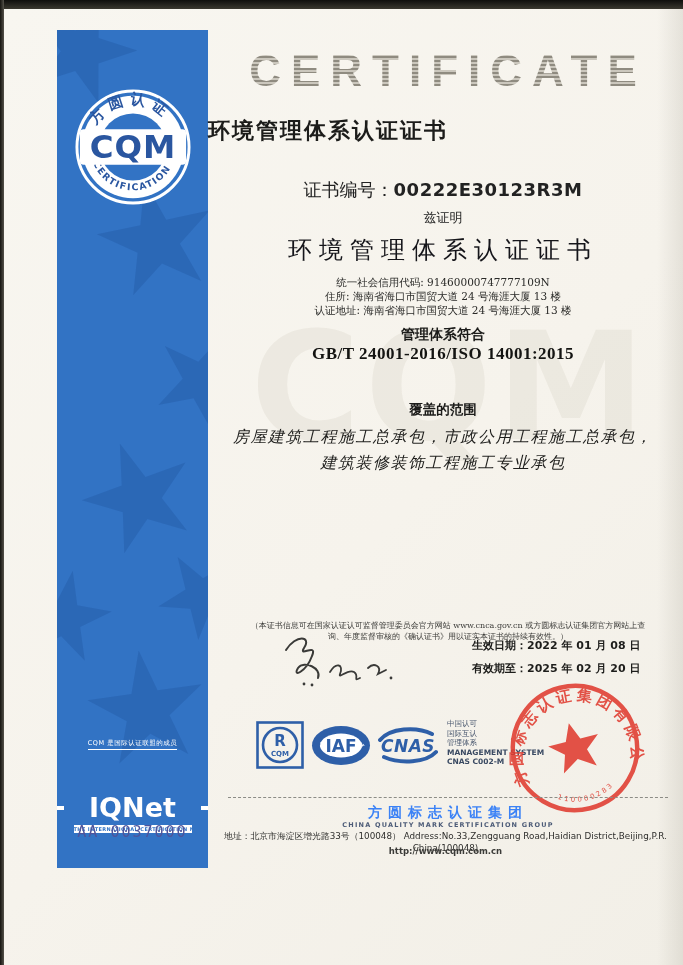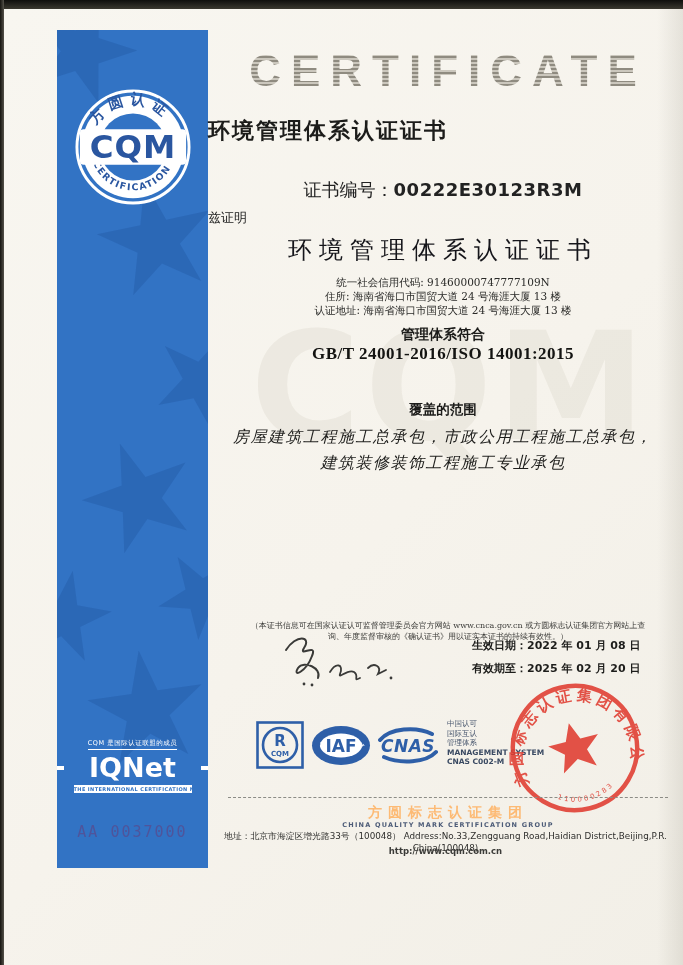--- a/index.html
+++ b/index.html
@@ -24,42 +24,42 @@
   .s3{width:100px;height:100px;left:95px;top:300px;transform:rotate(25deg);}
   .s4{width:115px;height:115px;left:25px;top:410px;transform:rotate(-20deg);}
   .s5{width:95px;height:95px;left:-40px;top:540px;transform:rotate(10deg);}
   .s6{width:120px;height:120px;left:30px;top:620px;transform:rotate(-8deg);}
   .s7{width:90px;height:90px;left:100px;top:520px;transform:rotate(40deg);}
 
   .cqm-logo{position:absolute;left:17px;top:58px;width:118px;height:118px;}
   .iqnet{position:absolute;left:0;top:700px;width:151px;text-align:center;color:#fff;}
   .iqnet-tagline{font-size:6.5px;letter-spacing:.5px;border-bottom:1px solid #fff;
                  display:inline-block;padding-bottom:1px;margin-bottom:2px;white-space:nowrap;}
-  .iqnet-row{display:flex;align-items:center;justify-content:center;gap:25px;}
+  .iqnet-row{display:flex;align-items:center;justify-content:center;gap:25px;margin-top:40px;}
   .iqnet-dash{width:16px;height:4px;background:#fff;}
   .iqnet-name{font-size:27px;font-weight:bold;letter-spacing:0;font-family:"DejaVu Sans",sans-serif;}
   .iqnet-sub{margin:2px auto 0;width:118px;background:#fff;color:#3273c4;font-size:5px;
              font-weight:bold;letter-spacing:.4px;padding:1px 0;white-space:nowrap;overflow:hidden;}
   .serial{position:absolute;left:36px;top:123px;width:151px;text-align:center;
           color:#4f549b;font-family:"DejaVu Sans Mono","Liberation Mono",monospace;
           font-size:15px;letter-spacing:2px;}
   .serial-wrap{position:absolute;left:57px;top:700px;width:151px;height:160px;}
 
   
   .certificate-word{position:absolute;left:218px;top:46px;width:460px;text-align:center;
       font-size:44px;font-weight:bold;letter-spacing:10px;font-family:"Liberation Sans",sans-serif;
       background:repeating-linear-gradient(180deg,#cbc7bd 0 2px,#8f8b80 2px 4px);
       -webkit-background-clip:text;background-clip:text;color:transparent;
       -webkit-text-fill-color:transparent;}
   .doc-title{position:absolute;left:208px;top:116px;width:470px;text-align:left;
       font-size:22px;font-weight:bold;color:#1c1c1a;letter-spacing:2px;}
   .cert-no{position:absolute;left:208px;top:178px;width:470px;text-align:center;
       font-size:18px;color:#222;}
   .cert-no b{font-weight:bold;letter-spacing:.5px;}
-  .certify{position:absolute;left:208px;top:209px;width:470px;text-align:left;
+  .certify{position:absolute;left:208px;top:209px;width:470px;text-align:center;
       font-size:13px;color:#222;}
   .company{position:absolute;left:208px;top:234px;width:470px;text-align:center;
       font-size:24px;color:#15151a;letter-spacing:7px;
       font-family:"DejaVu Serif","Liberation Serif",serif;}
   .info{position:absolute;left:208px;top:275px;width:470px;text-align:center;
       font-size:10.5px;line-height:14px;color:#2a2a28;
       font-family:"DejaVu Serif","Liberation Serif",serif;}
   .conform{position:absolute;left:208px;top:326px;width:470px;text-align:center;
       font-size:14px;font-weight:bold;color:#1c1c1a;}
   .standard{position:absolute;left:208px;top:344px;width:470px;text-align:center;
@@ -88,21 +88,21 @@
       color:#44536b;}
   .accred-text .bold{font-weight:bold;color:#3a4a63;}
 
   
   .stamp{position:absolute;left:506px;top:679px;width:138px;height:138px;opacity:.88;
          transform:rotate(-14deg);}
 
   
   .foot-line{position:absolute;left:228px;top:797px;width:440px;border-top:1.5px dashed #8c8c86;}
   .foot-cn{position:absolute;left:228px;top:804px;width:440px;text-align:center;
-      font-size:14px;font-weight:bold;letter-spacing:6px;color:#fdba74;}
+      font-size:14px;font-weight:bold;letter-spacing:6px;color:#3b82f6;}
   .foot-en{position:absolute;left:228px;top:821px;width:440px;text-align:center;
       font-size:6.5px;font-weight:bold;letter-spacing:1.2px;color:#4d5c78;}
   .foot-addr{position:absolute;left:208px;top:831px;width:475px;text-align:center;
       font-size:8.8px;color:#2f2f2d;}
   .foot-url{position:absolute;left:208px;top:846px;width:475px;text-align:center;
       font-size:8.5px;font-weight:bold;color:#3b3b38;}
 </style>
 </head>
 <body>
 

